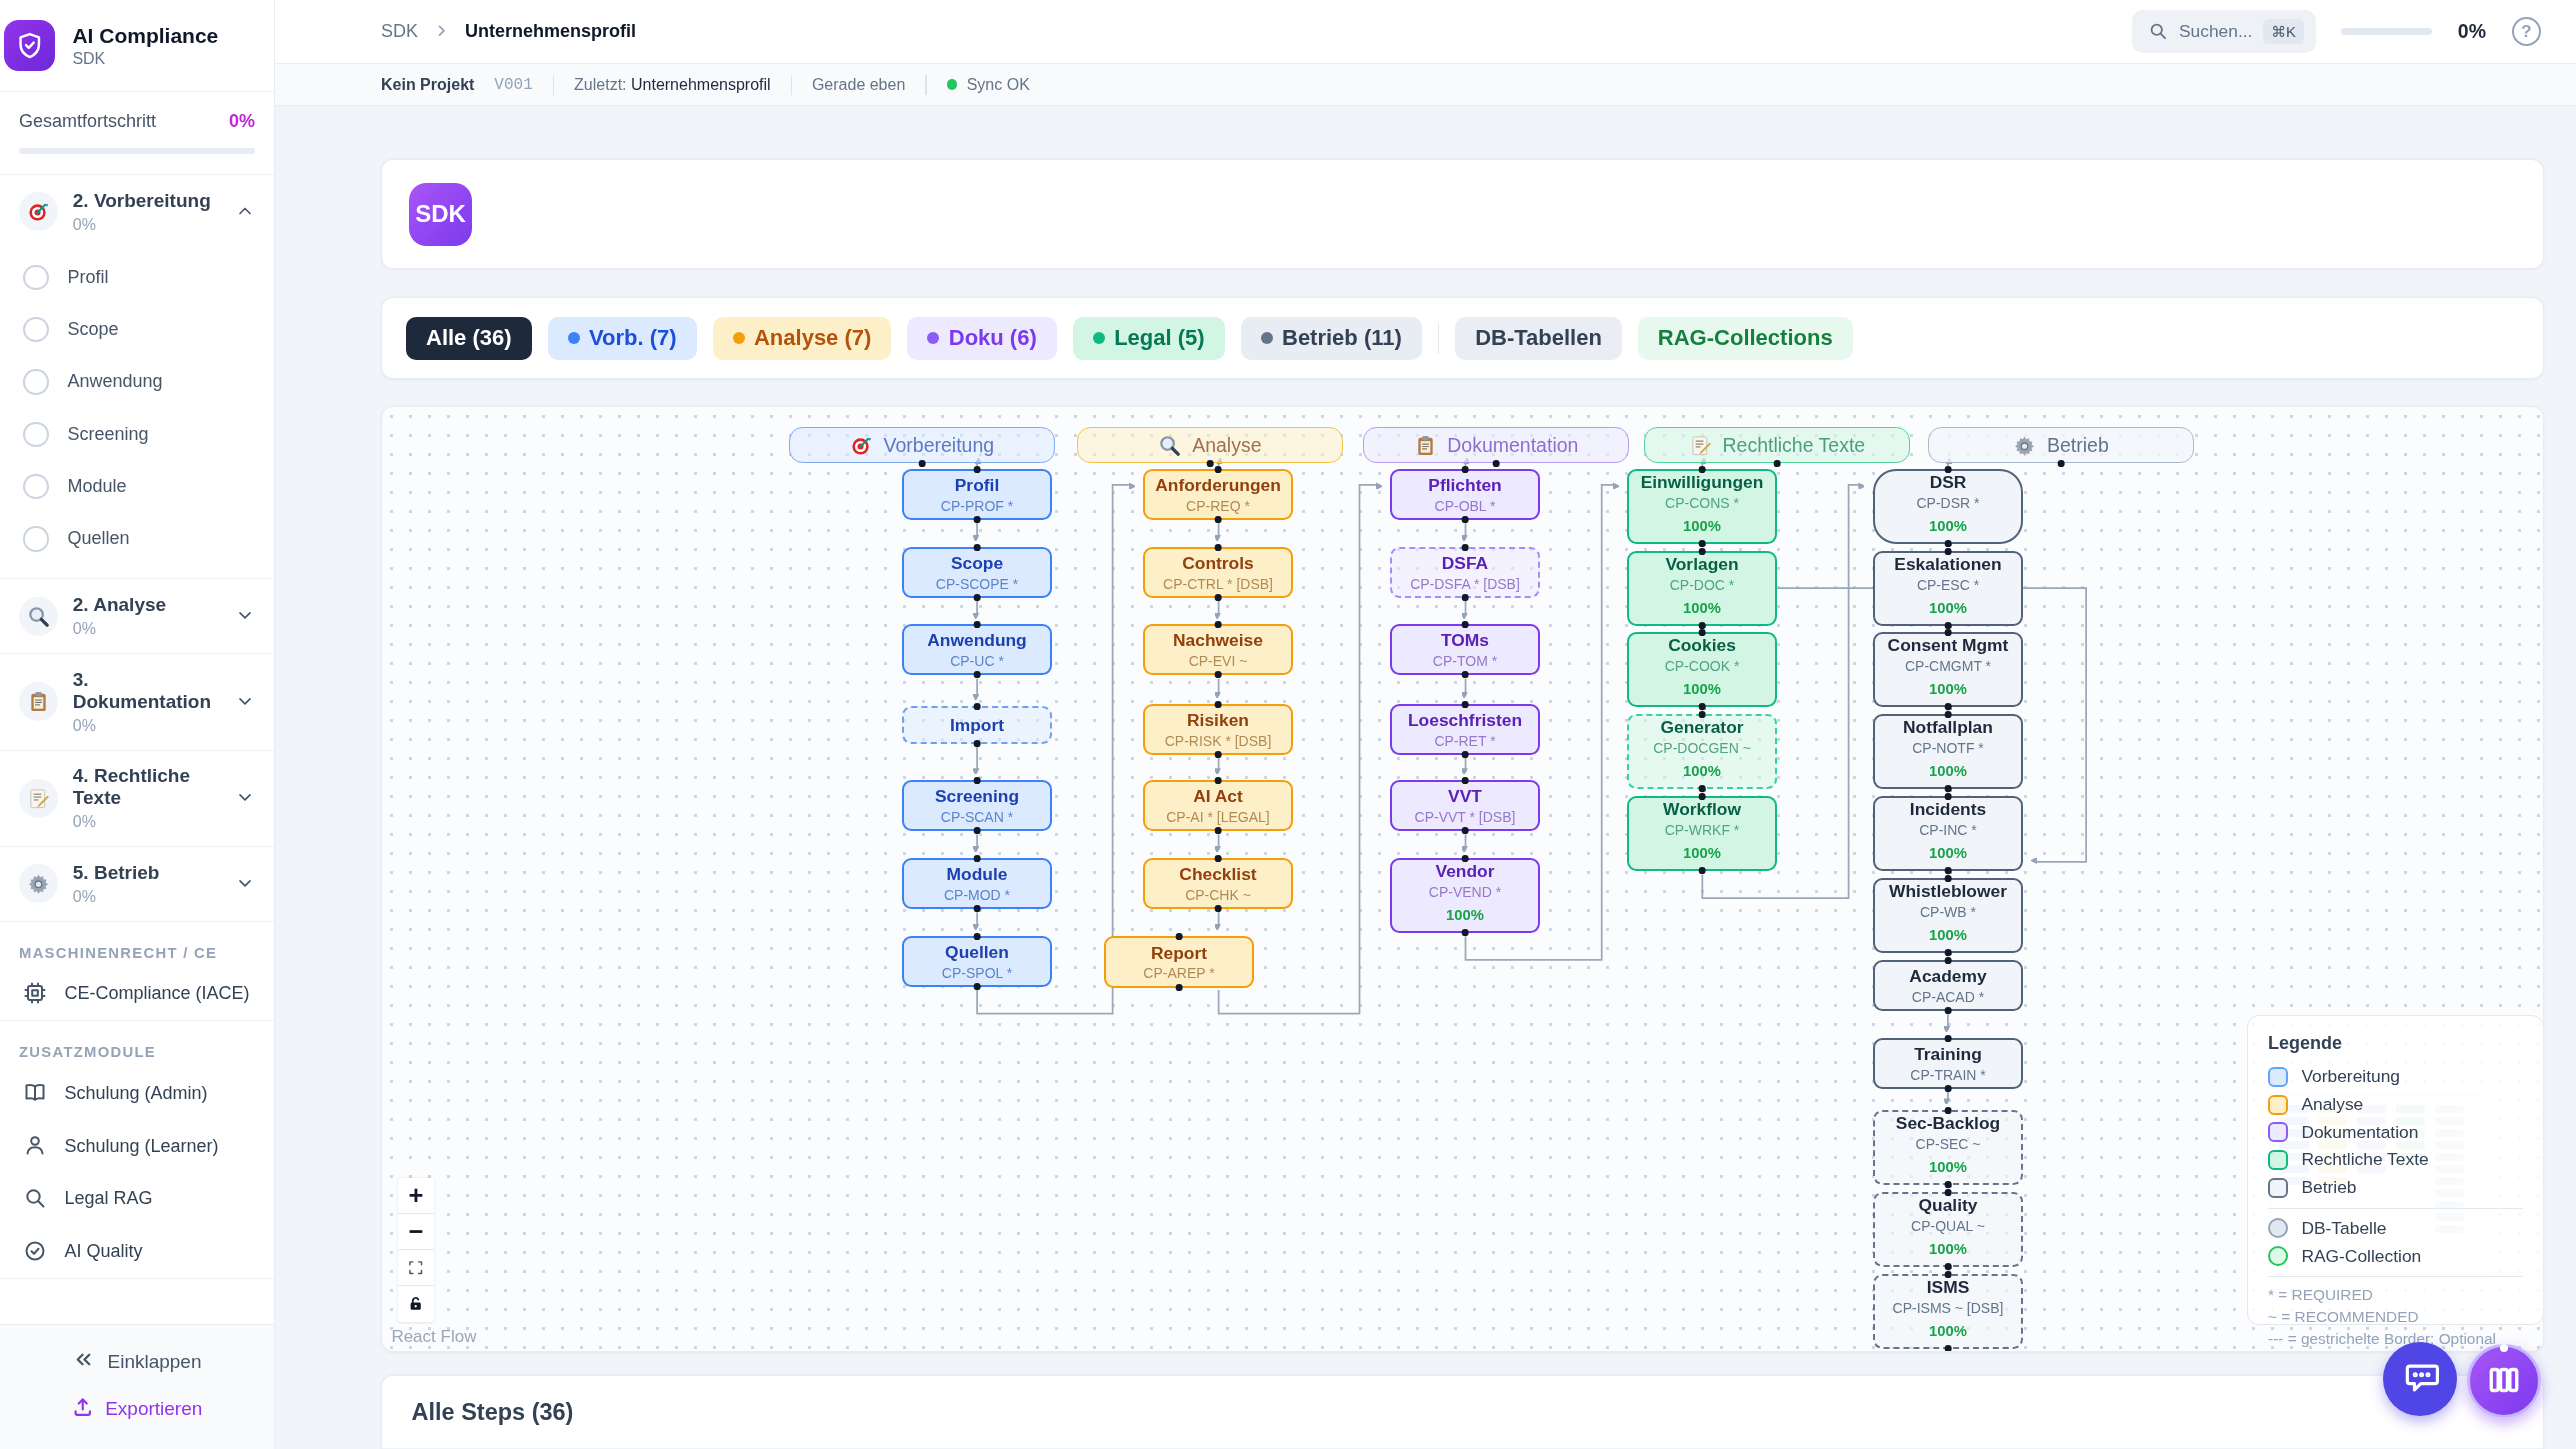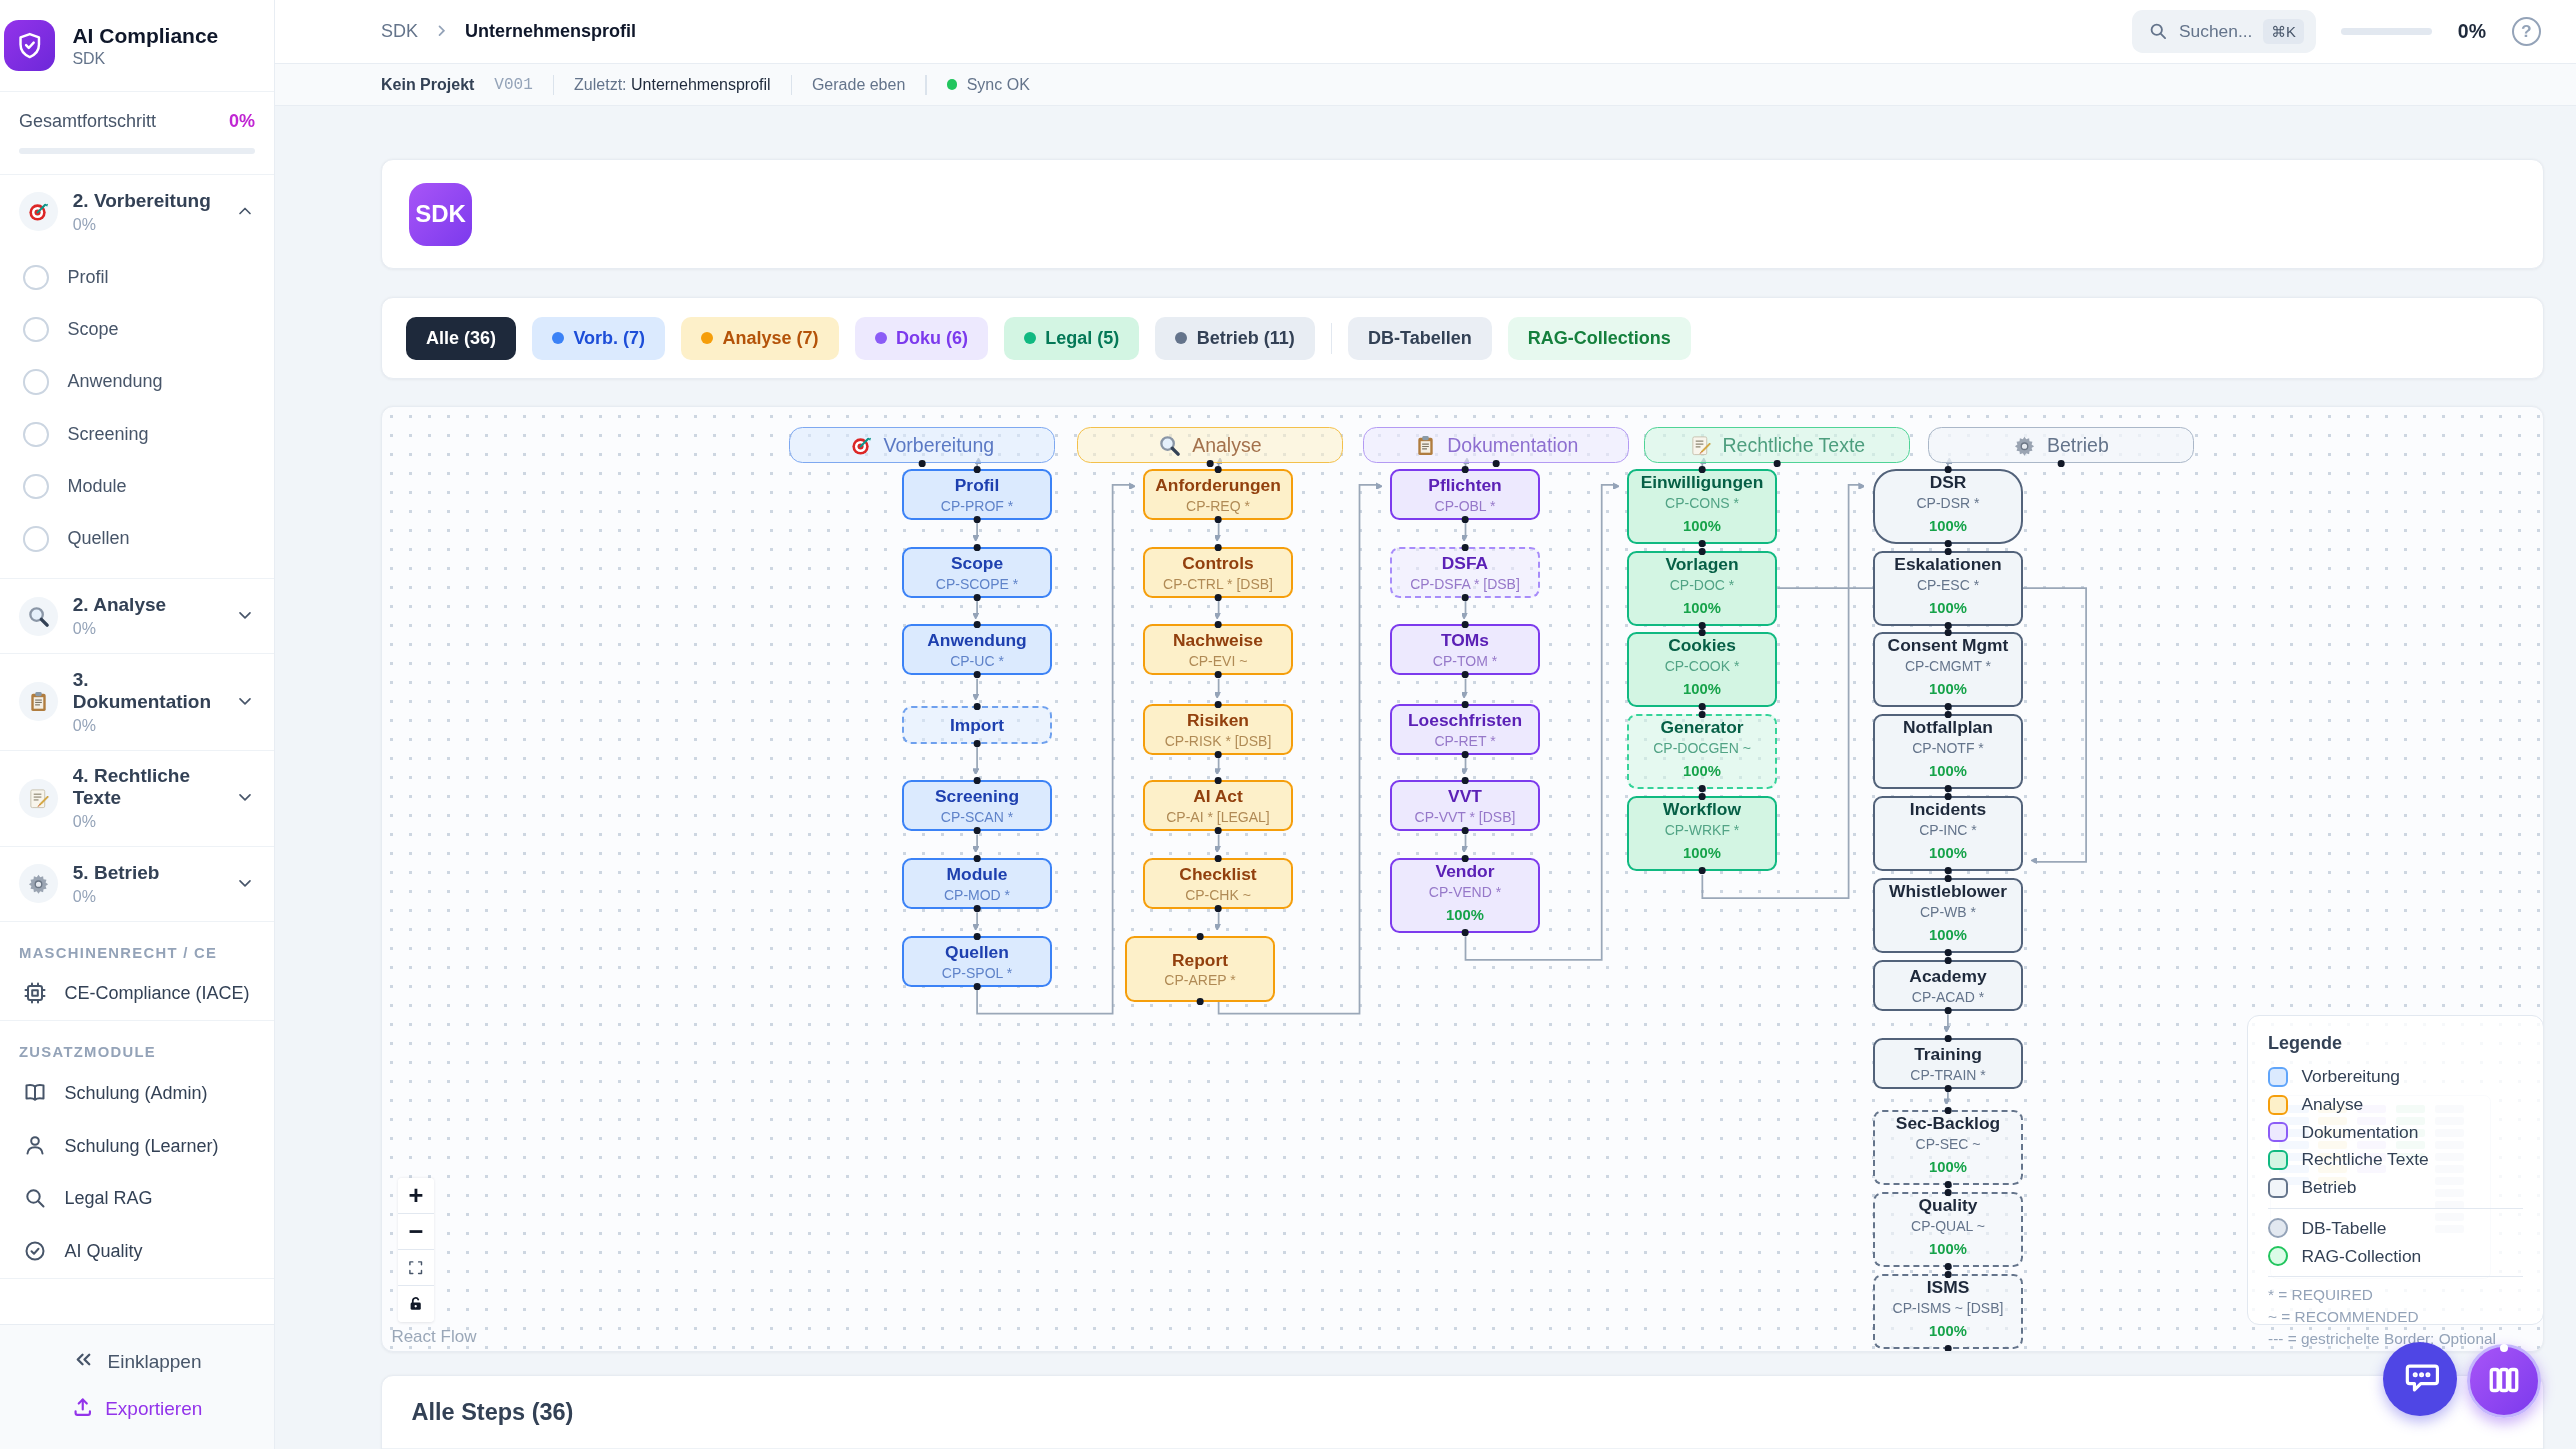--- a/index.html
+++ b/index.html
@@ -63,21 +63,21 @@
   .st-val { color:#1e293b; font-weight:500; }
   .sync-dot { width:10.7px; height:10.7px; border-radius:50%; background:#22c55e; display:inline-block; }
 
   
   .card { position:absolute; left:381px; width:2163px; background:#ffffff; border:0.7px solid #e7ecf2; border-radius:12px; box-shadow:0 0.7px 2.7px rgba(15,23,42,.05); }
   #hero-card { top:159px; height:110px; display:flex; align-items:center; gap:23px; padding:0 27px; }
   .hero-badge { width:63px; height:63px; border-radius:17.4px; background:linear-gradient(135deg,#a855f7,#7c3aed); color:#fff; font-size:24px; font-weight:bold; display:flex; align-items:center; justify-content:center; }
   .hero-title { font-size:28px; font-weight:bold; color:#0f172a; }
   .hero-sub { font-size:18px; color:#64748b; margin-top:8px; }
   #chips-card { top:297px; height:82px; display:flex; align-items:center; gap:16px; padding:0 24px; }
-  .chip { display:flex; align-items:center; gap:9.4px; font-size:18px; font-weight:600; padding:0 20px; height:43px; border-radius:10px; cursor:pointer; white-space:nowrap; }
+  .chip { display:flex; align-items:center; gap:9.4px; font-size:22px; font-weight:600; padding:0 20px; height:43px; border-radius:10px; cursor:pointer; white-space:nowrap; }
   .chip .dot { width:12px; height:12px; border-radius:50%; }
   .chip.c-all { background:#1e293b; color:#ffffff; }
   .chip.c-vorb { background:#dbeafe; color:#1d4ed8; } .chip.c-vorb .dot{ background:#3b82f6; }
   .chip.c-analyse { background:#fdf0c9; color:#b45309; } .chip.c-analyse .dot{ background:#f59e0b; }
   .chip.c-doku { background:#ede9fe; color:#7c3aed; } .chip.c-doku .dot{ background:#8b5cf6; }
   .chip.c-legal { background:#d3f5e3; color:#047857; } .chip.c-legal .dot{ background:#10b981; }
   .chip.c-betrieb { background:#e8edf3; color:#334155; } .chip.c-betrieb .dot{ background:#64748b; }
   .chip.c-db { background:#eaeef4; color:#334155; }
   .chip.c-rag { background:#e7f9ef; color:#15803d; }
   .chip-sep { width:1.3px; height:31px; background:#e2e8f0; }
@@ -566,21 +566,21 @@
           <div class="nt">AI Act</div>
           <div class="nc">CP-AI * [LEGAL]</div>
           <span class="hd b"></span>
         </div>
         <div class="node n-yellow" style="left: 761px; top: 451px; height: 51px;">
           <span class="hd t"></span>
           <div class="nt">Checklist</div>
           <div class="nc">CP-CHK ~</div>
           <span class="hd b"></span>
         </div>
-        <div class="node n-yellow" style="left: 743px; top: 529px; height: 66px;">
+        <div class="node n-yellow" style="left: 722px; top: 529px; height: 52px;">
           <span class="hd t"></span>
           <div class="nt">Report</div>
           <div class="nc">CP-AREP *</div>
           <span class="hd b"></span>
         </div>
         <div class="pkg-header ph-purple" style="left: 981px; top: 20px; width: 266px;">
           <span class="hicon">
             <svg width="23" height="23" viewBox="0 0 24 24">
               <rect x="4.5" y="4" width="15" height="18" rx="2" fill="#b07d3f"></rect>
               <rect x="7" y="7.5" width="10" height="12" fill="#f4efe4"></rect>

